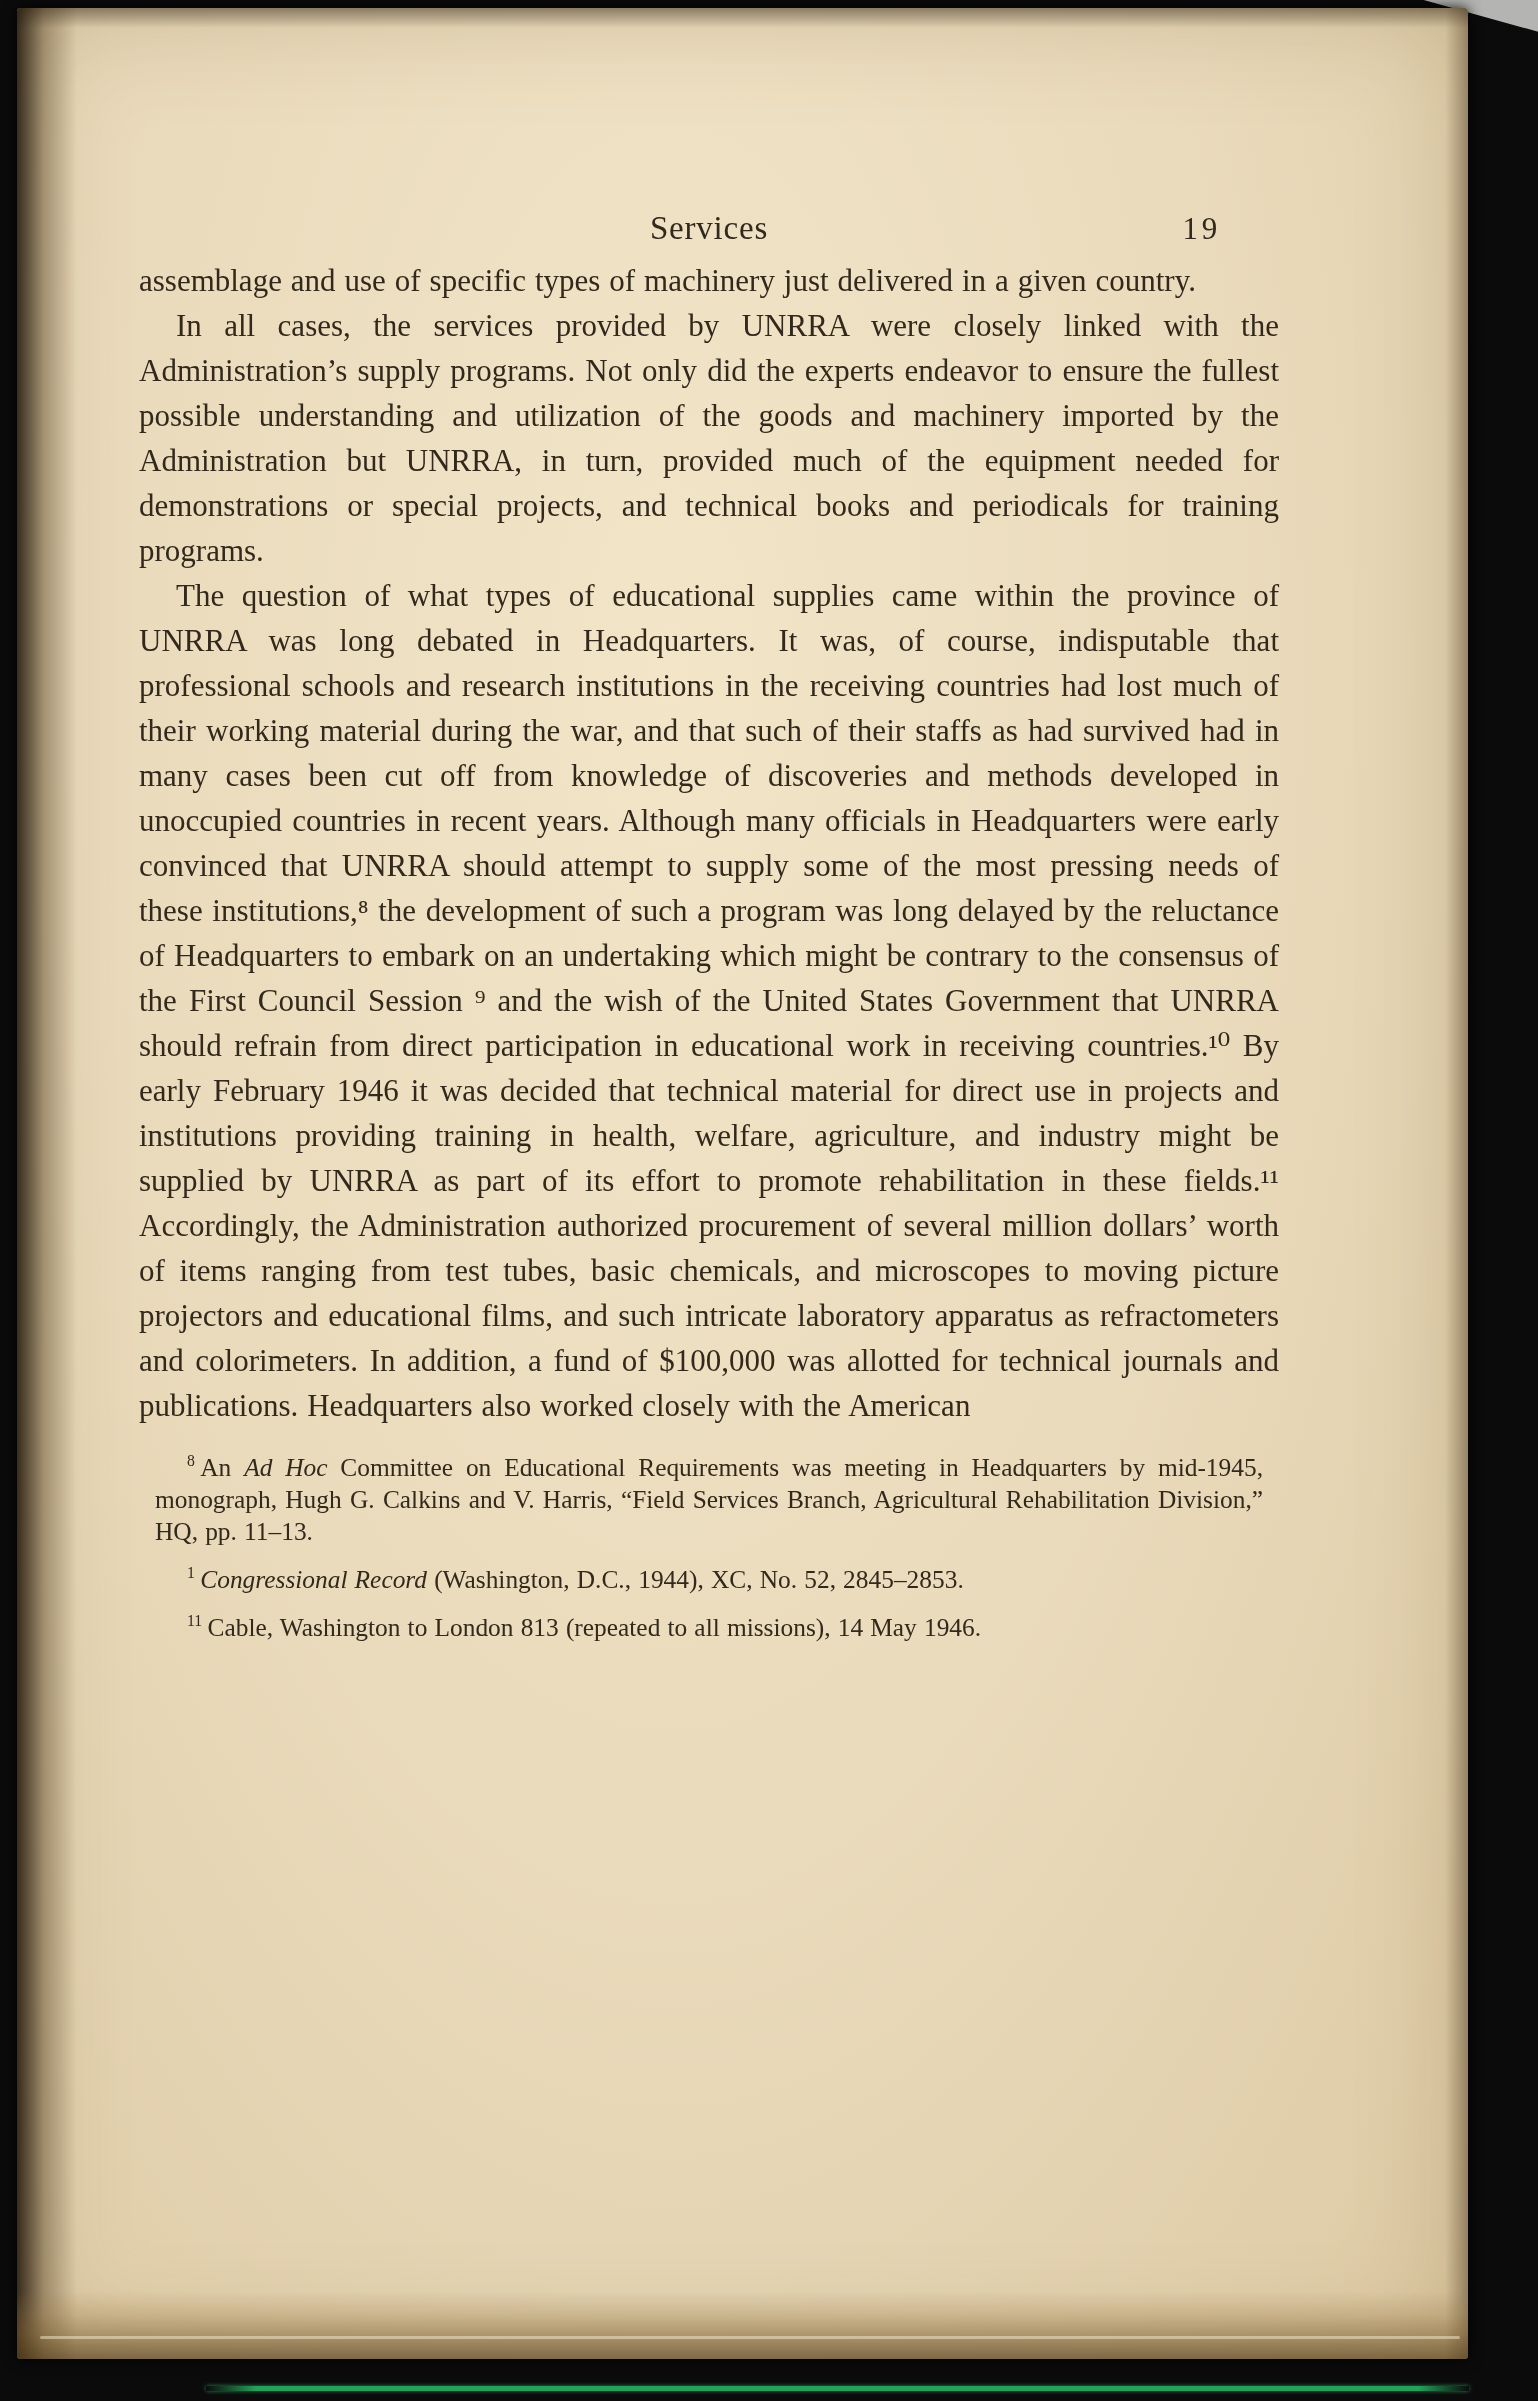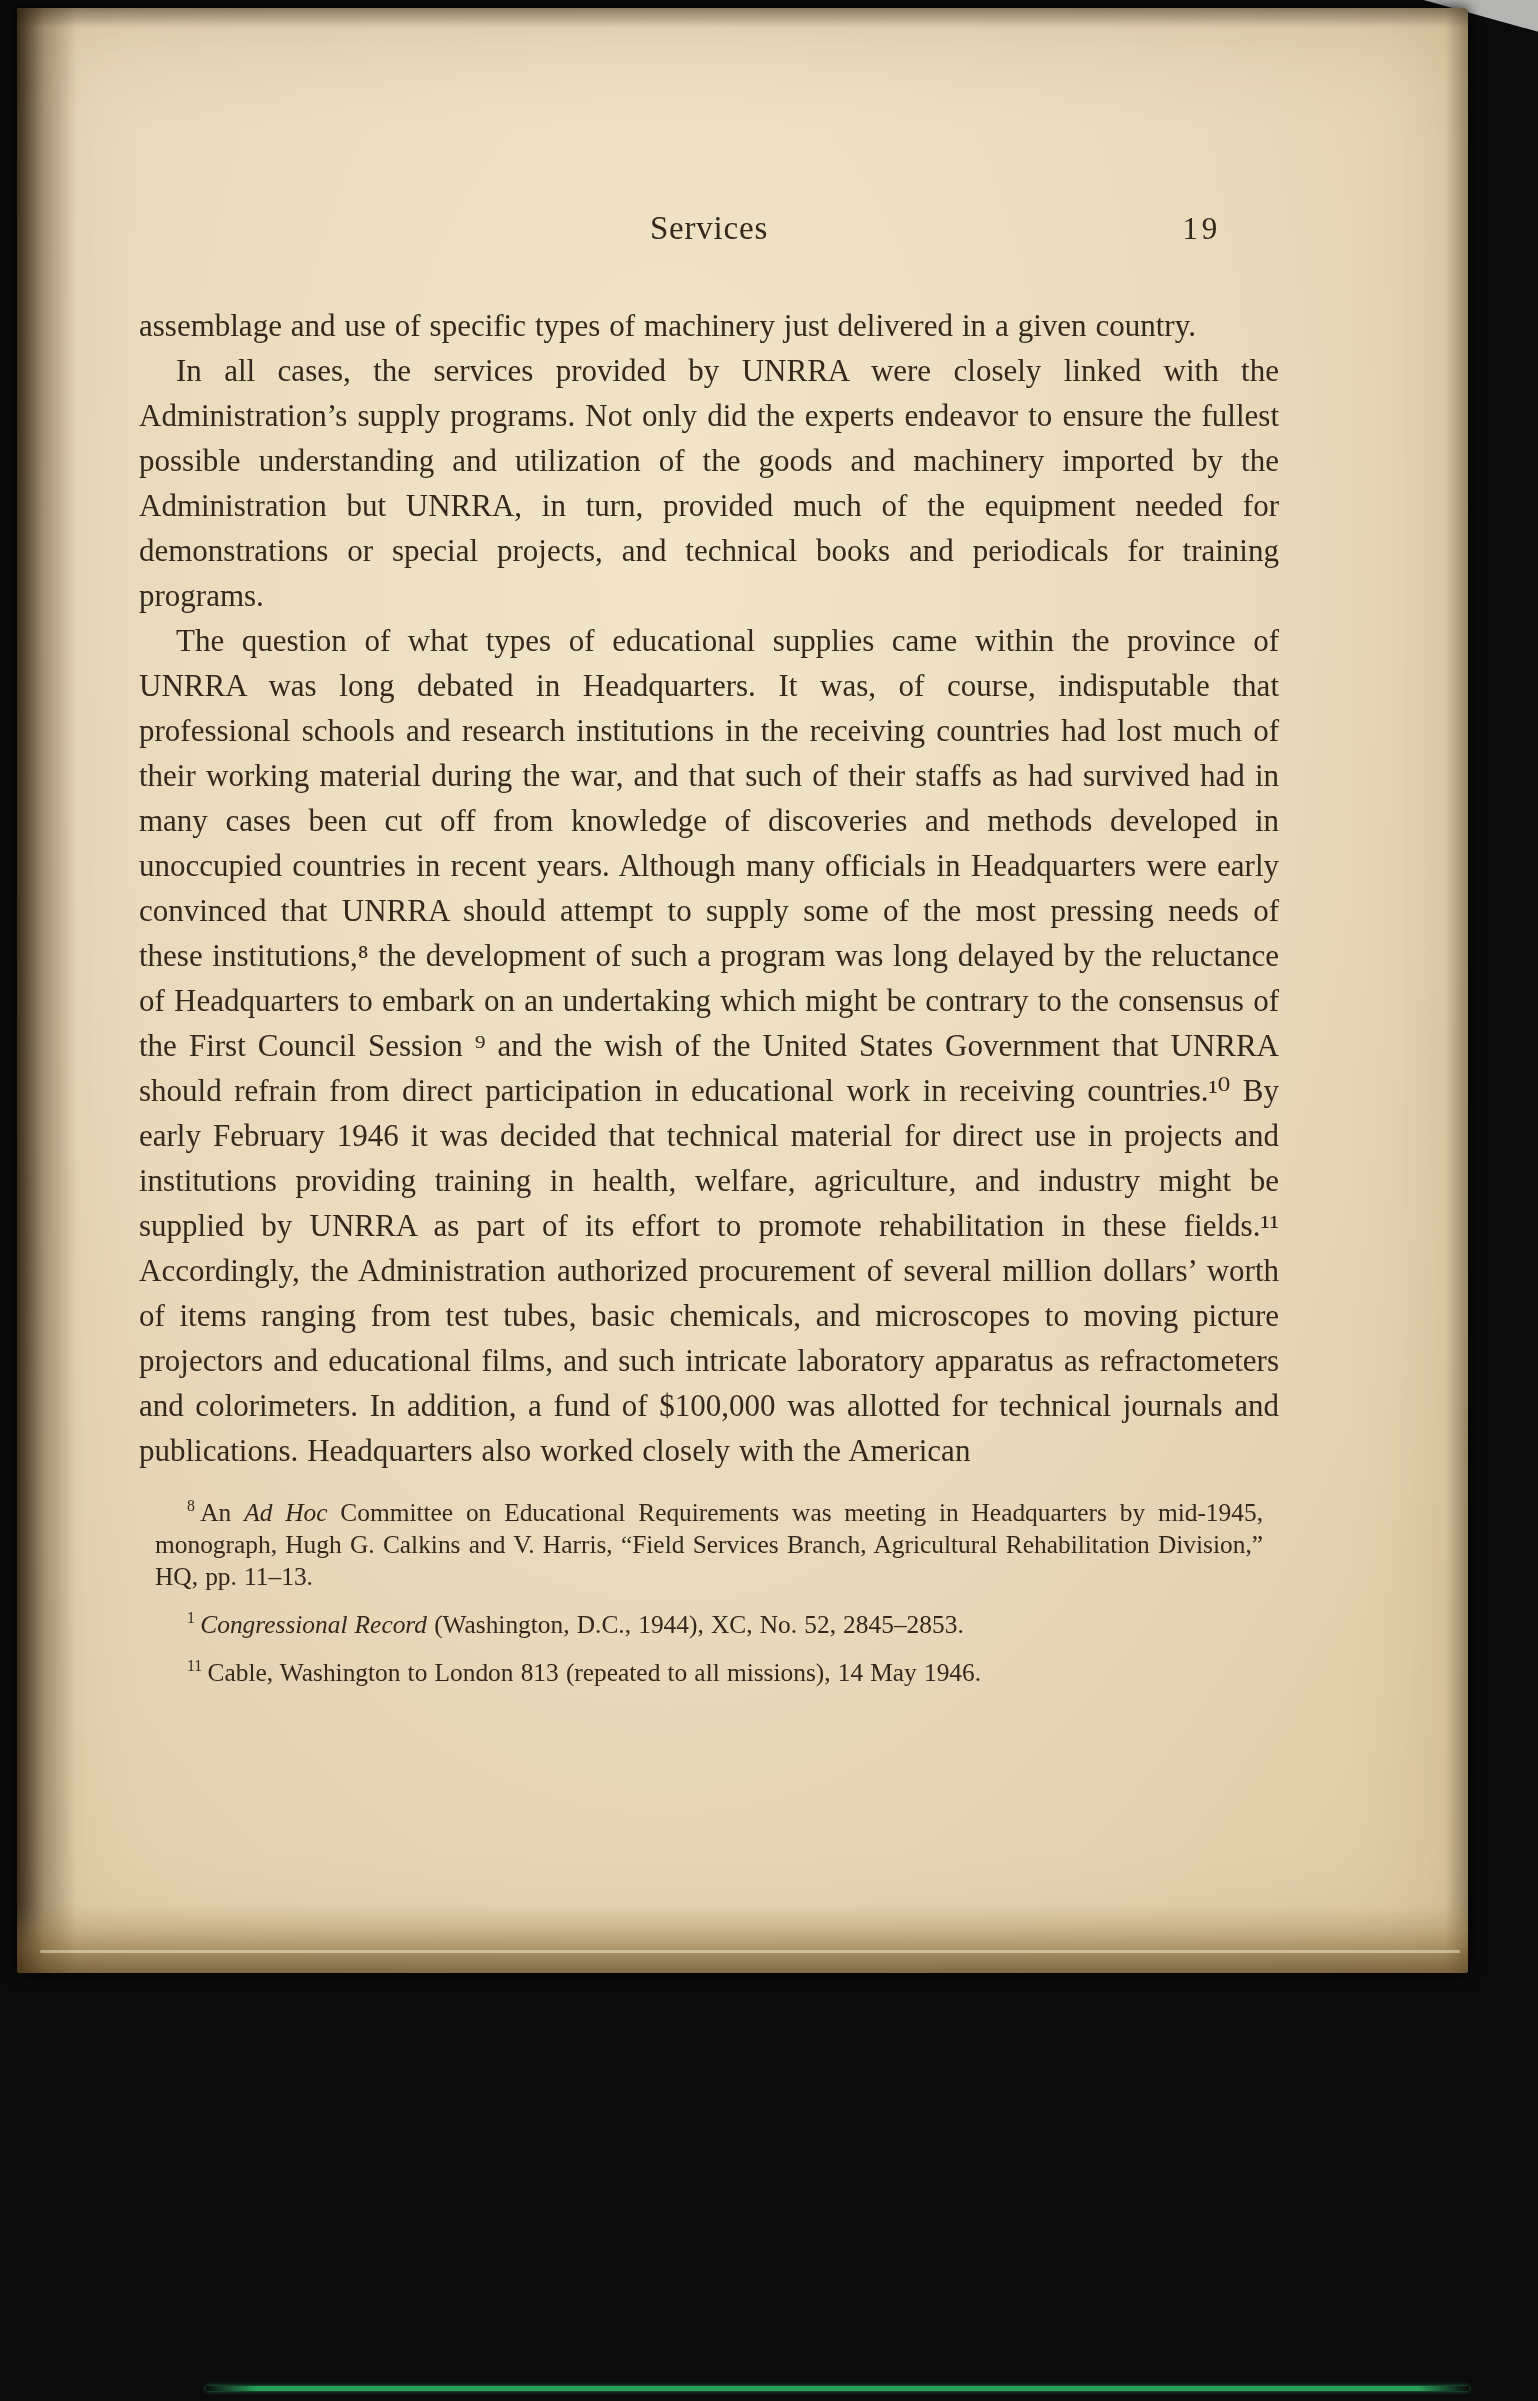--- a/index.html
+++ b/index.html
@@ -15,21 +15,21 @@
     background:var(--bg);
     font-family:"Liberation Serif","DejaVu Serif",serif;
   }
   .scanner-corner{
     position:absolute;right:0;top:0;width:131px;height:32px;
     background:#c6c6c4;
     clip-path:polygon(12% 0,100% 0,100% 100%);
     opacity:.9;
   }
   .book-page{
-    position:absolute;left:17px;top:7.7px;width:1451px;height:1965px;
+    position:absolute;left:17px;top:7.7px;width:1451px;height:2351px;
     background:
       radial-gradient(ellipse at 45% 28%, #f2e5c8 0%, var(--paper) 52%, #ddc9a3 100%);
     border-radius:3.8px;
     box-shadow:inset 0 0 108px rgba(110,82,36,.28), 0 0 14px rgba(0,0,0,.9);
   }
   .page-gutter{
     position:absolute;left:0;top:0;bottom:0;width:60px;
     background:linear-gradient(to right, rgba(34,23,10,.88), rgba(70,50,22,.38) 45%, rgba(70,50,22,0));
     border-radius:3.8px 0 0 3.8px;
     pointer-events:none;
@@ -68,21 +68,20 @@
   .running-head{position:relative;height:48px;}
   .head-title{
     position:absolute;left:50%;transform:translateX(-50%);
     font-size:33px;letter-spacing:0.8px;
   }
   .page-number{
     position:absolute;right:58px;top:1.5px;
     font-size:31px;letter-spacing:3.8px;margin-left:14px;
   }
   .body-text{
-    margin-top:45px;
     font-size:31px;line-height:45px;
     text-align:justify;
     word-spacing:1.2px;
   }
   .para{margin:0;}
   .para.indent{text-indent:37px;}
   .footnotes{
     margin-top:23px;
     font-size:25.4px;line-height:32px;
     text-align:justify;

